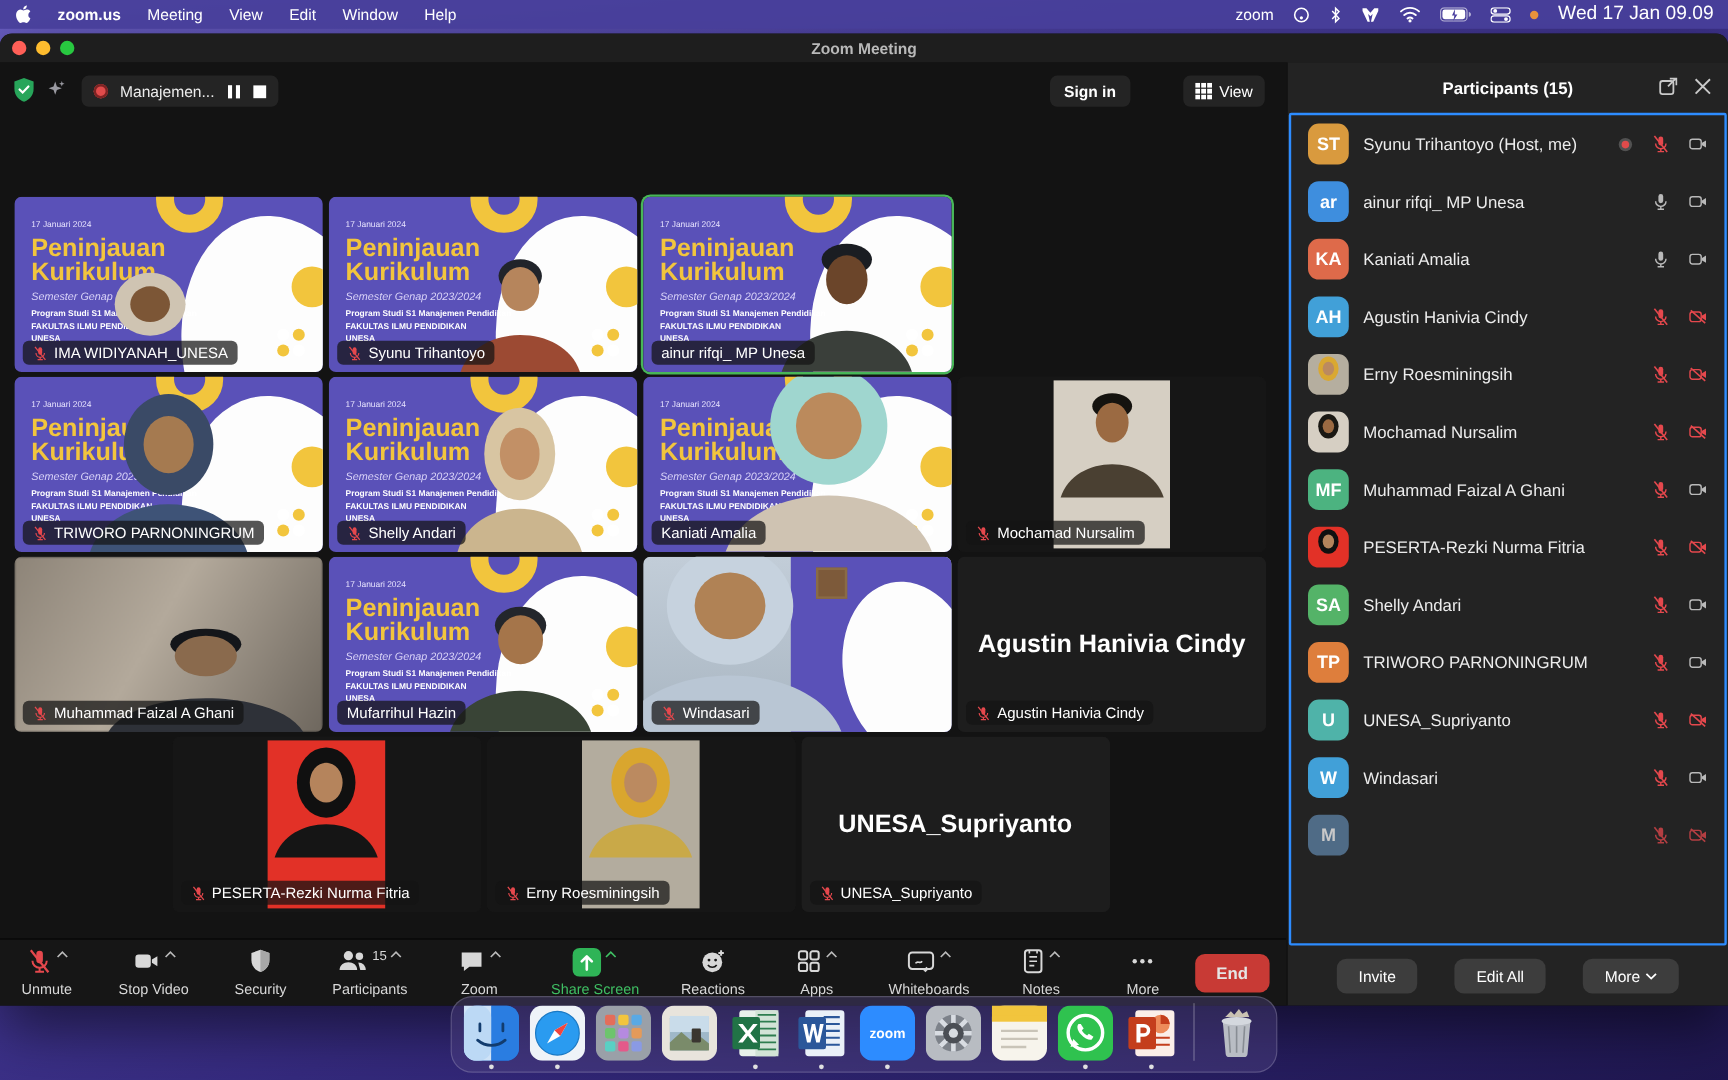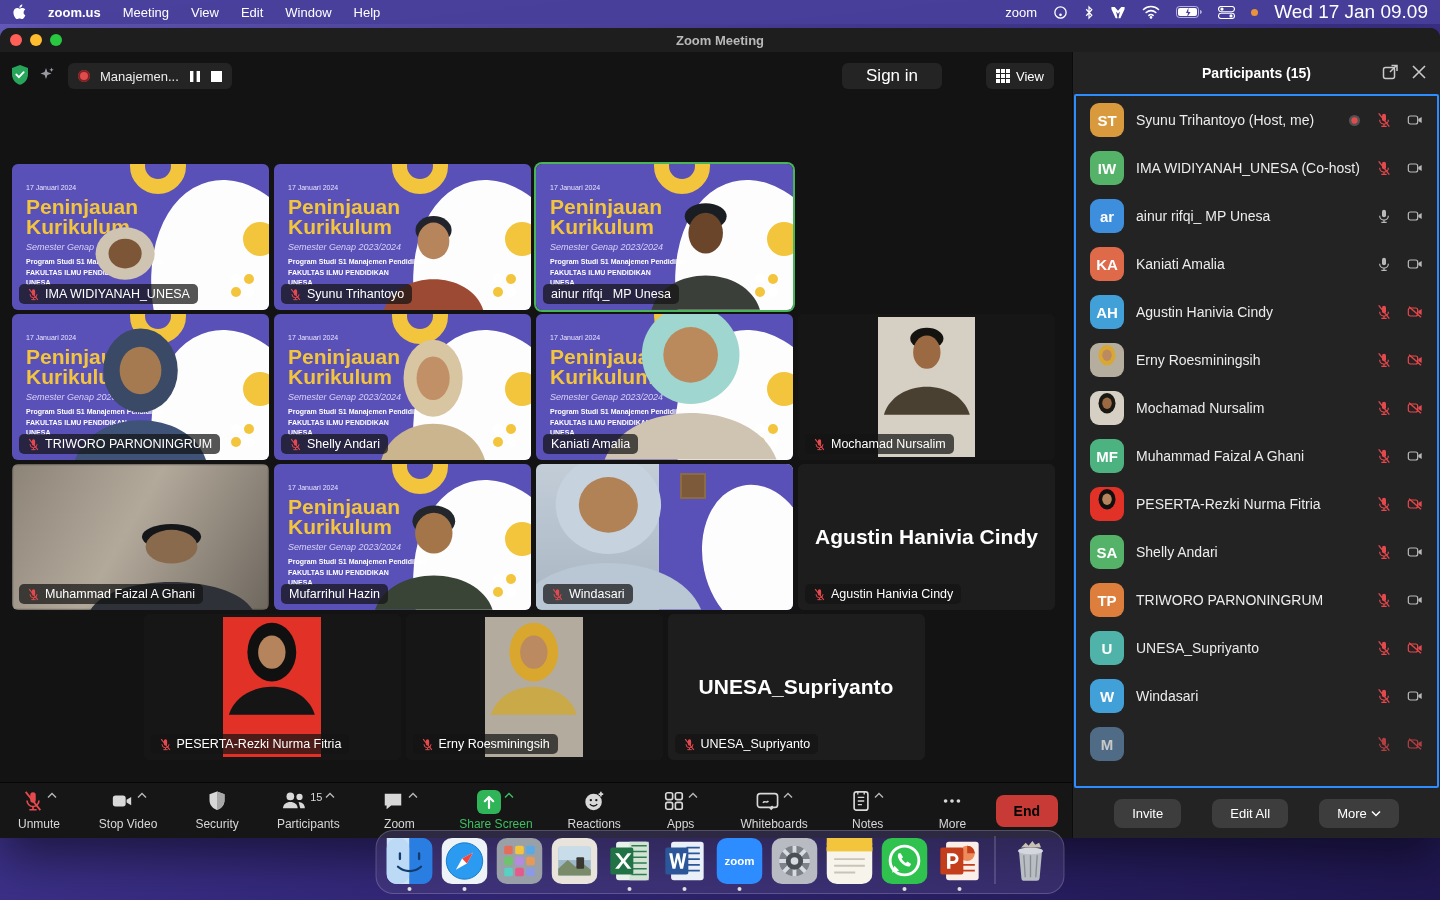--- a/index.html
+++ b/index.html
@@ -11,21 +11,21 @@
   
   .menubar { position:absolute; top:0; left:0; right:0; height:24px;
     background:rgba(72,63,154,.92); display:flex; align-items:center;
     color:#fff; font-size:13px; padding:0 12px; z-index:50; }
   .menubar .left { display:flex; align-items:center; gap:22px; }
   .menubar .appname { font-weight:bold; }
   .menubar .mitem { cursor:default; }
   .menubar .right { margin-left:auto; display:flex; align-items:center; gap:16px; }
   .sicon { display:flex; align-items:center; }
   .sicon svg { display:block; }
-  .clock { font-size:19px; }
+  .clock { font-size:16px; }
   .statusdot { width:7px; height:7px; border-radius:50%; background:#e8923c; }
 
   
   .zwindow { position:absolute; top:28px; left:0; width:1440px; height:810px;
     background:#141414; border-radius:10px 10px 0 0; overflow:hidden; z-index:10;
     box-shadow:0 18px 50px rgba(0,0,0,.55); }
   .titlebar { height:24px; background:#1e1e1e; display:flex; align-items:center; position:relative; }
   .tlights { display:flex; gap:8px; padding-left:10px; }
   .tl { width:12px; height:12px; border-radius:50%; }
   .tl.r{background:#ff5f57}.tl.y{background:#febc2e}.tl.g{background:#28c840}
@@ -39,22 +39,22 @@
   .mtop { position:absolute; top:8px; left:0; right:0; height:36px; }
   .shieldbtn { position:absolute; left:10px; top:4px; }
   .sparklebtn { position:absolute; left:38px; top:6px; }
   .recpill { position:absolute; left:68px; top:3px; height:26px; background:#242424;
     border-radius:6px; display:flex; align-items:center; gap:10px; padding:0 10px; }
   .recdot { width:12px; height:12px; border-radius:50%; background:#e04b4b;
     box-shadow:inset 0 0 0 2px #7d2323; }
   .rectext { color:#ececec; font-size:13px; }
   .recbtn { display:flex; align-items:center; }
   .signin { position:absolute; right:130px; top:3px; height:26px; background:#242424;
-    border-radius:6px; color:#fff; font-size:17px; font-weight:normal;
-    display:flex; align-items:center; padding:0 24px; }
+    border-radius:6px; color:#fff; font-size:13px; font-weight:bold;
+    display:flex; align-items:center; padding:0 12px; }
   .viewbtn { position:absolute; right:18px; top:3px; height:26px; background:#242424;
     border-radius:6px; color:#fff; font-size:13px; display:flex; align-items:center;
     gap:6px; padding:0 10px; }
 
   
   .grid { position:absolute; top:112px; left:12px; width:1044px; }
   .grow { display:flex; gap:5px; margin-bottom:4px; }
   .grow.center { justify-content:center; }
   .tile { position:relative; width:257px; height:146px; background:#1c1c1c;
     border-radius:6px; overflow:hidden; flex:0 0 auto; }
@@ -89,21 +89,21 @@
   .toolbar { position:absolute; left:0; bottom:0; width:1072px; height:56px;
     background:#161616; border-top:1px solid #060606; display:flex; align-items:center;
     padding:0 14px; justify-content:space-between; }
   .titem { display:flex; flex-direction:column; align-items:center; gap:3px;
     color:#d8d8d8; font-size:12px; position:relative; min-width:50px; }
   .titem .irow { display:flex; align-items:flex-start; gap:3px; height:24px; }
   .titem .lbl { white-space:nowrap; }
   .titem.green .lbl { color:#3fbf63; }
   .badge { color:#d8d8d8; font-size:11px; margin-top:1px; }
   .chev { margin-top:2px; }
-  .endbtn { background:#c83a35; color:#000000; font-size:14px; font-weight:bold;
+  .endbtn { background:#c83a35; color:#e5e5e5; font-size:14px; font-weight:bold;
     border-radius:8px; padding:8px 18px; }
 
   
   .panel { position:relative; width:368px; height:786px; background:#232323;
     border-left:1px solid #0c0c0c; display:flex; flex-direction:column; }
   .phead { height:42px; display:flex; align-items:center; justify-content:center;
     position:relative; color:#fff; font-size:14px; font-weight:bold; }
   .phead .hicons { position:absolute; right:14px; top:0; height:42px; display:flex;
     align-items:center; gap:14px; }
   .searchwrap { margin:2px 14px 8px 14px; height:26px; background:#1b1b1b;
@@ -868,40 +868,20 @@
                 </span>
                 <span style="display:flex">
                   <svg width="16" height="16" viewBox="0 0 24 24">
                     <rect x="2" y="6" width="14" height="12" rx="3" fill="none" stroke="#b9b9b9" stroke-width="1.8"></rect>
                     <path d="M17 10.5 22 7.5v9l-5-3z" fill="#b9b9b9"></path>
                   </svg>
                 </span>
               </div>
             </div>
             <div class="mrow">
-              <div class="avatar" style="background: rgb(84, 179, 104);">IW</div>
-              <div class="mname">IMA WIDIYANAH_UNESA (Co-host)</div>
-              <div class="rowicons">
-                <span style="display:flex">
-                  <svg width="16" height="16" viewBox="0 0 24 24">
-                    <rect x="9" y="2.5" width="6" height="11.5" rx="3" fill="#e5484d"></rect>
-                    <path d="M5.5 11.5a6.5 6.5 0 0 0 13 0" fill="none" stroke="#e5484d" stroke-width="1.8"></path>
-                    <path d="M12 18v3.5M8 21.5h8" stroke="#e5484d" stroke-width="1.8"></path>
-                    <path d="M4 2 20 22" stroke="#e5484d" stroke-width="2"></path>
-                  </svg>
-                </span>
-                <span style="display:flex">
-                  <svg width="16" height="16" viewBox="0 0 24 24">
-                    <rect x="2" y="6" width="14" height="12" rx="3" fill="none" stroke="#b9b9b9" stroke-width="1.8"></rect>
-                    <path d="M17 10.5 22 7.5v9l-5-3z" fill="#b9b9b9"></path>
-                  </svg>
-                </span>
-              </div>
-            </div>
-            <div class="mrow">
               <div class="avatar" style="background: rgb(62, 142, 222);">ar</div>
               <div class="mname">ainur rifqi_ MP Unesa</div>
               <div class="rowicons">
                 <span style="display:flex">
                   <svg width="16" height="16" viewBox="0 0 24 24">
                     <rect x="9" y="2.5" width="6" height="11.5" rx="3" fill="#b9b9b9"></rect>
                     <path d="M5.5 11.5a6.5 6.5 0 0 0 13 0" fill="none" stroke="#b9b9b9" stroke-width="1.8"></path>
                     <path d="M12 18v3.5M8 21.5h8" stroke="#b9b9b9" stroke-width="1.8"></path>
                   </svg>
                 </span>

